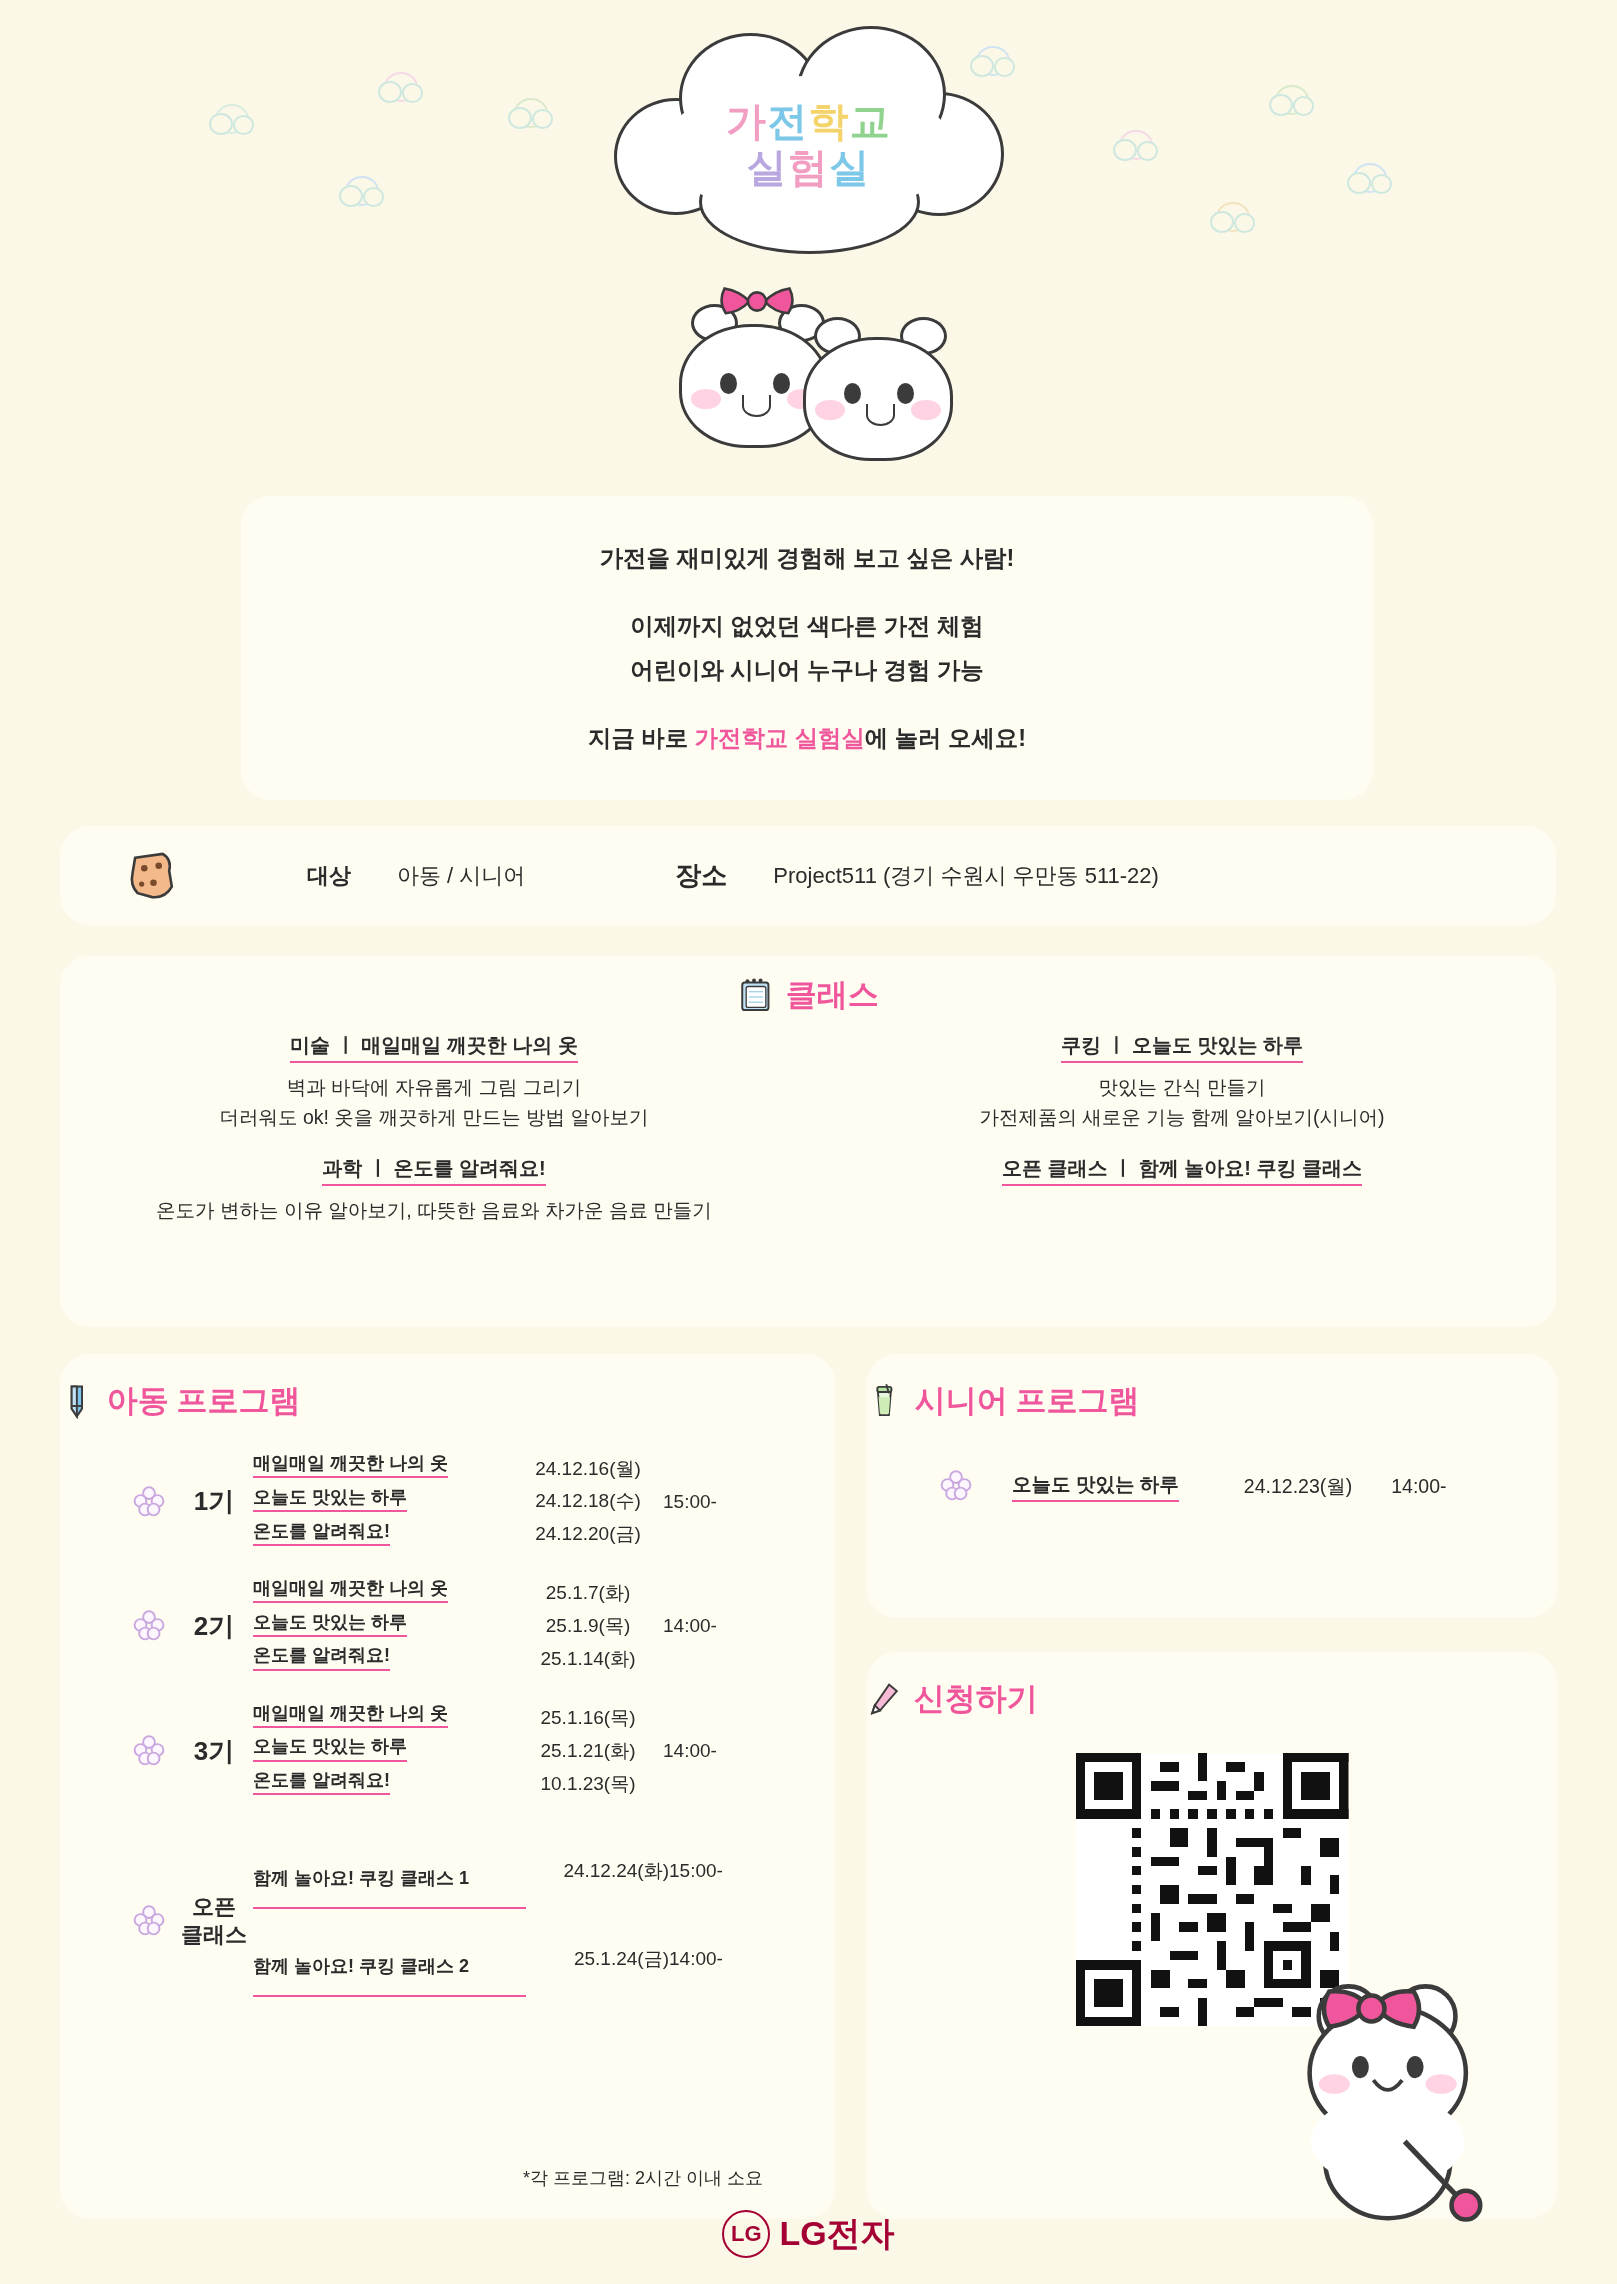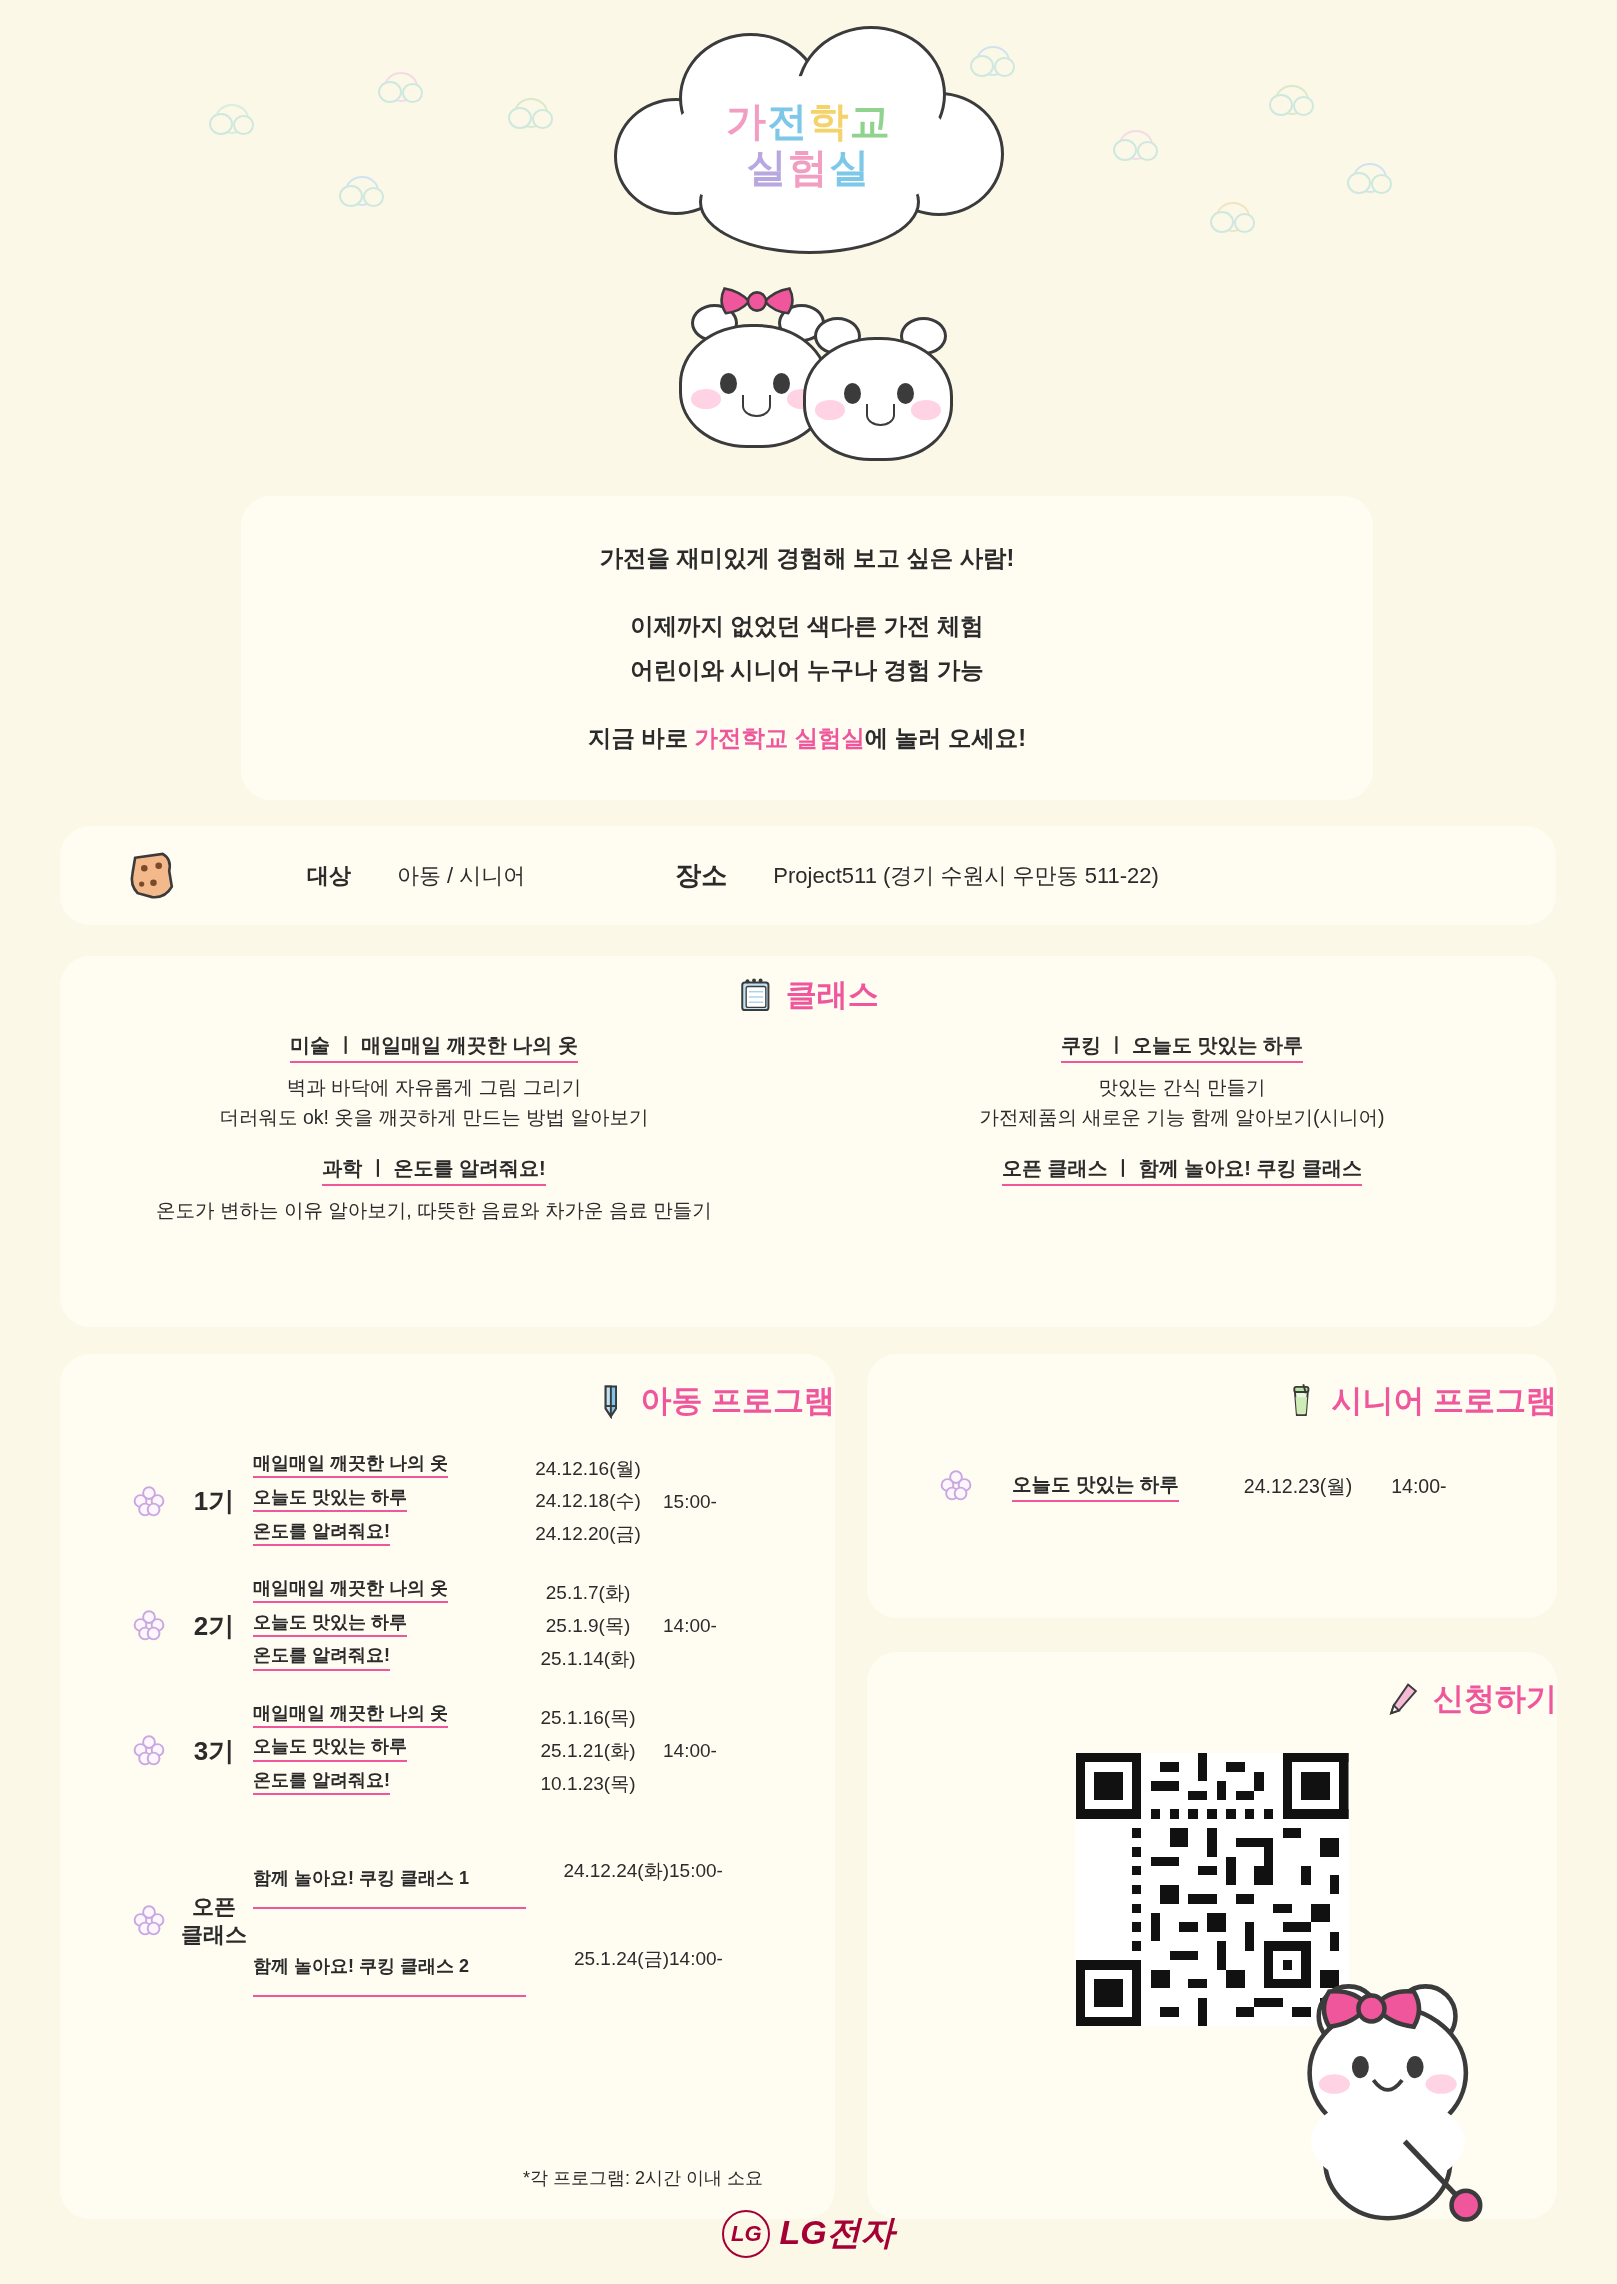--- a/index.html
+++ b/index.html
@@ -193,22 +193,22 @@
   .class-desc { font-size: 19.5px; line-height: 1.55; }
 
   
   .kids-card {
     position: absolute;
     left: 60px; top: 1354px;
     width: 775px; height: 865px;
     padding: 26px 0 0 0;
   }
   .prog-head {
-    display: flex; align-items: center; justify-content: flex-end;
-    gap: 11.7px; margin-bottom: 29px;
+    display: flex; align-items: center; justify-content: flex-start;
+    gap: 11.7px; margin-bottom: 29px; font-family: Liberation Serif, serif;
   }
   .prog-head-text { font-size: 31px; font-weight: bold; color: #f0569b; }
 
   .prog-row {
     display: flex;
     align-items: center;
     margin-bottom: 23.4px;
     padding-left: 72px;
   }
   .prog-flower { width: 43px; }
@@ -289,24 +289,23 @@
     position: absolute;
     right: 26px; bottom: -6.5px;
     width: 280px; height: 280px;
   }
 
   .footer {
     position: absolute;
     left: 0; bottom: 26px;
     width: 100%;
     display: flex;
-    align-items: flex-start;
+    align-items: center;
     justify-content: center;
     gap: 9px;
-    font-style: italic;
   }
   .lg-logo {
     width: 48px; height: 48px;
     border: 2.6px solid #a50034;
     border-radius: 50%;
     color: #a50034;
     font-size: 22px;
     font-weight: bold;
     display: flex; align-items: center; justify-content: center;
     position: relative;

